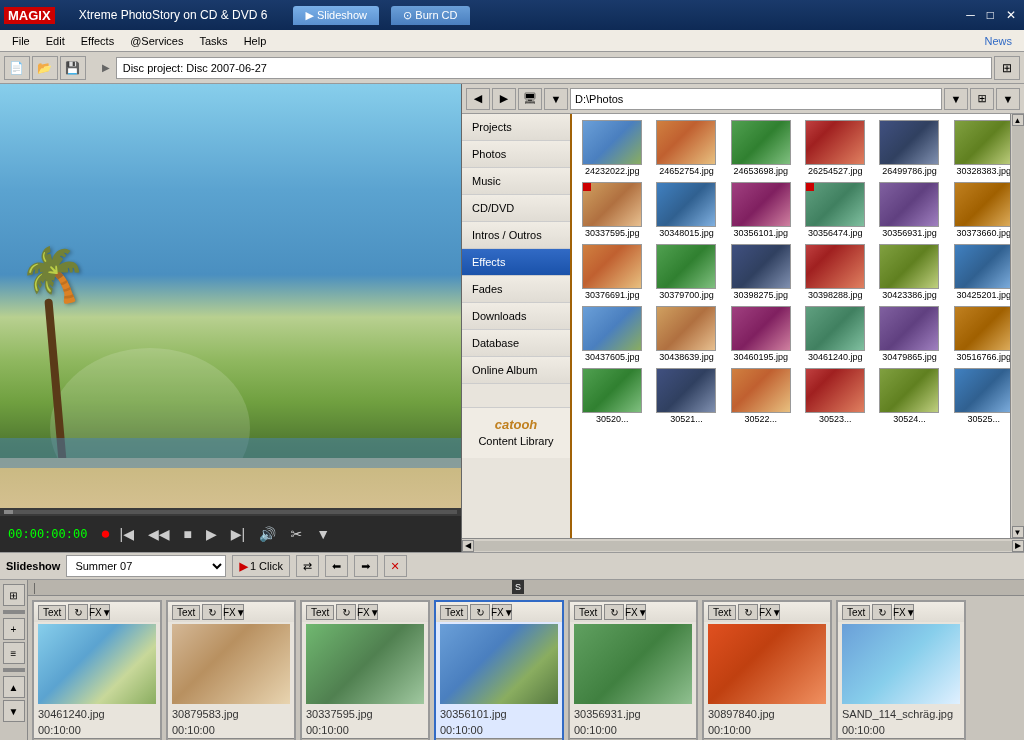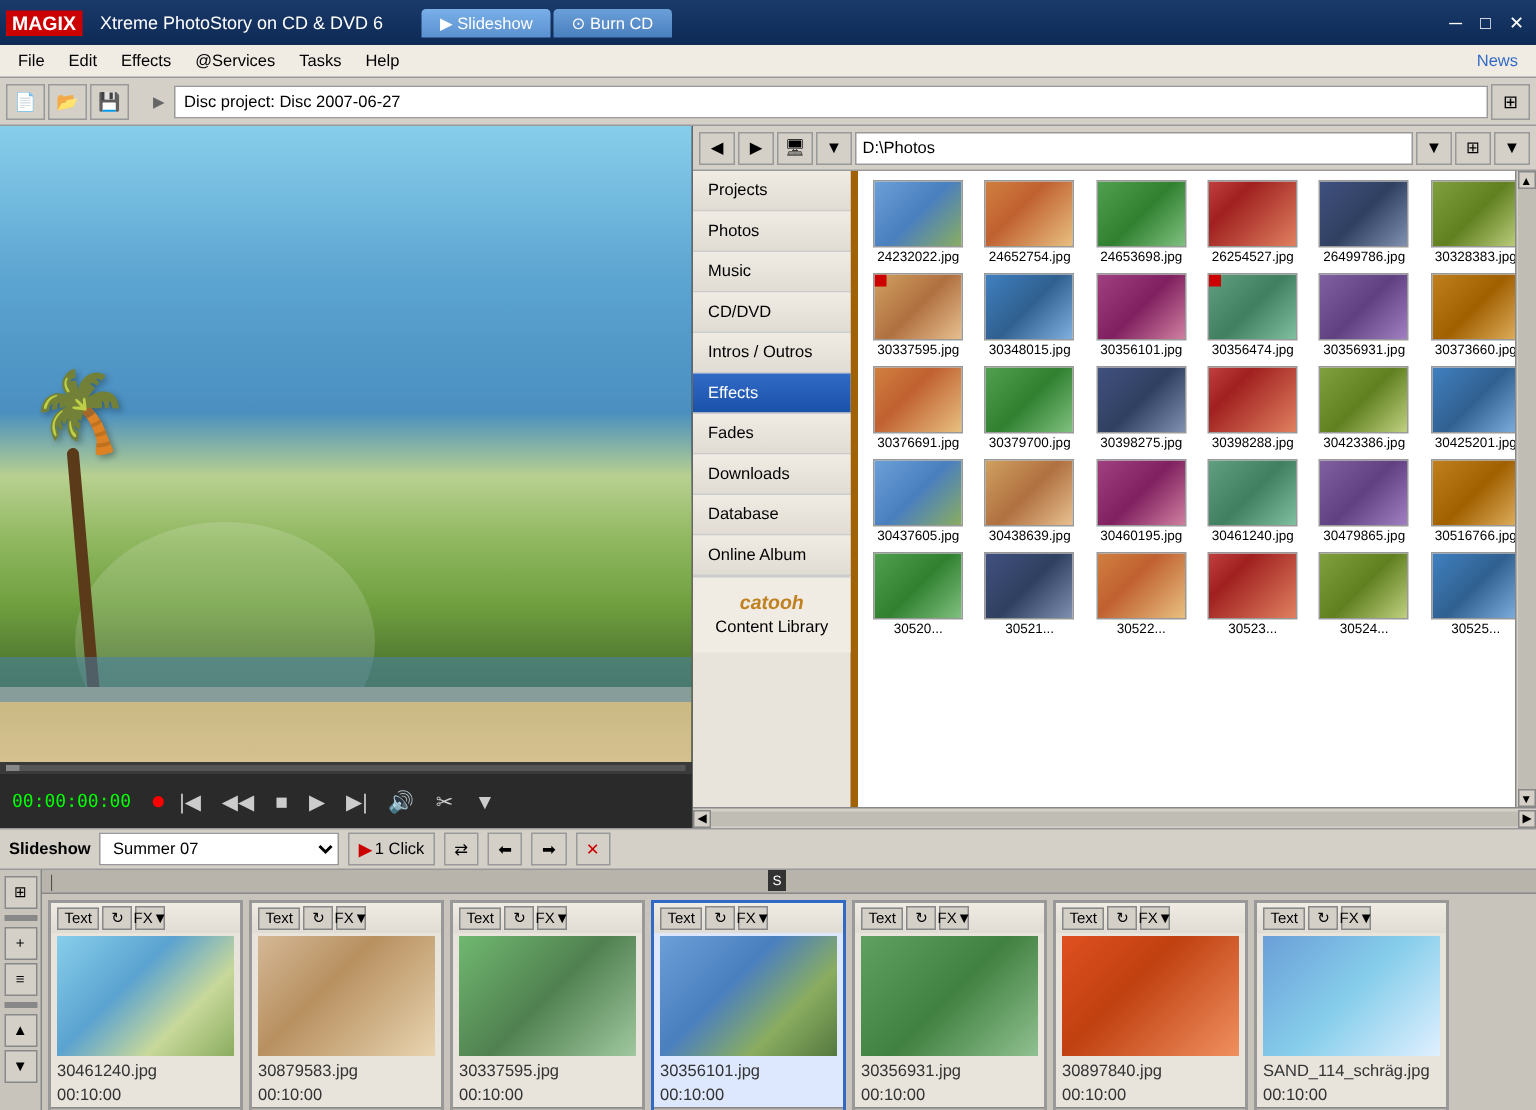--- a/index.html
+++ b/index.html
@@ -5,24 +5,24 @@
     * { box-sizing: border-box; margin: 0; padding: 0; font-family: 'Arial', sans-serif; font-size: 11px; }
     body { background: #d4d0c8; width: 1024px; height: 740px; overflow: hidden; }
 
     
     #titlebar {
       display: flex; align-items: center; justify-content: space-between;
       background: linear-gradient(to bottom, #1a3a6b, #0e2a55);
       height: 30px; padding: 0 4px;
     }
     #titlebar .logo {
-      color: #fff; font-weight: bold; font-size: 13px; background: #c00; padding: 1px 4px; margin-right: 6px;
+      color: #fff; font-weight: bold; font-size: 13px; background: #c00; padding: 1px 4px; margin-right: 18px;
     }
     #titlebar .title { color: #fff; font-size: 12px; }
-    #titlebar .tabs { display: flex; gap: 2px; margin-left: 20px; justify-content: space-between; }
+    #titlebar .tabs { display: flex; gap: 12px; margin-left: 20px; justify-content: space-between; }
     #titlebar .tab {
       background: linear-gradient(to bottom, #6a9fd8, #4a7fbf);
       color: #fff; padding: 3px 12px; border-radius: 3px 3px 0 0; cursor: pointer; font-size: 11px;
     }
     #titlebar .tab.active { background: linear-gradient(to bottom, #7ab0e8, #5a90cf); }
     #titlebar .win-controls { display: flex; gap: 4px; }
     #titlebar .win-btn { color: #fff; cursor: pointer; font-size: 12px; padding: 0 4px; }
 
     
     #menubar {
@@ -73,21 +73,21 @@
     }
     .nav-btn {
       width: 24px; height: 22px; background: #d4d0c8; border: 1px solid #999;
       cursor: pointer; display: flex; align-items: center; justify-content: center; font-size: 11px;
     }
     #path-box {
       flex: 1; height: 22px; background: #fff; border: 1px solid #999;
       display: flex; align-items: center; padding: 0 4px;
     }
     #browser-main { display: flex; flex: 1; overflow: hidden; }
-    #category-list { width: 110px; background: #e8e4dc; border-right: 5px solid #a16207; }
+    #category-list { width: 110px; background: #e8e4dc; border-right: 2px solid #a16207; }
     .cat-item {
       padding: 7px 10px; cursor: pointer; border-bottom: 1px solid #ccc;
       background: linear-gradient(to bottom, #f0ece4, #e0dcd4);
     }
     .cat-item:hover, .cat-item.active { background: linear-gradient(to bottom, #316ac5, #1a52aa); color: #fff; }
     #file-grid {
       flex: 1; background: #fff; display: grid; grid-template-columns: repeat(6, 1fr);
       gap: 2px; padding: 4px; overflow-y: auto; align-content: start;
     }
     .file-thumb {
@@ -298,21 +298,21 @@
         <div class="cat-item">Projects</div>
         <div class="cat-item">Photos</div>
         <div class="cat-item">Music</div>
         <div class="cat-item">CD/DVD</div>
         <div class="cat-item">Intros / Outros</div>
         <div class="cat-item active">Effects</div>
         <div class="cat-item">Fades</div>
         <div class="cat-item">Downloads</div>
         <div class="cat-item">Database</div>
         <div class="cat-item">Online Album</div>
-        <div id="catooh-box" style="font-size:10px;line-height:1.4;">
+        <div id="catooh-box" style="font-size:10px;line-height:1.4;margin-top:23px;">
           <div style="font-style:italic;font-size:13px;color:#c08020;font-weight:bold;">catooh</div>
           <div style="font-size:11px;">Content Library</div>
         </div>
       </div>
       <div style="position:relative;flex:1;display:flex;flex-direction:column;">
         <div id="file-grid">
 
           <div class="file-thumb">
             <div class="thumb-img t1"></div>
             <div class="thumb-label">24232022.jpg</div>

